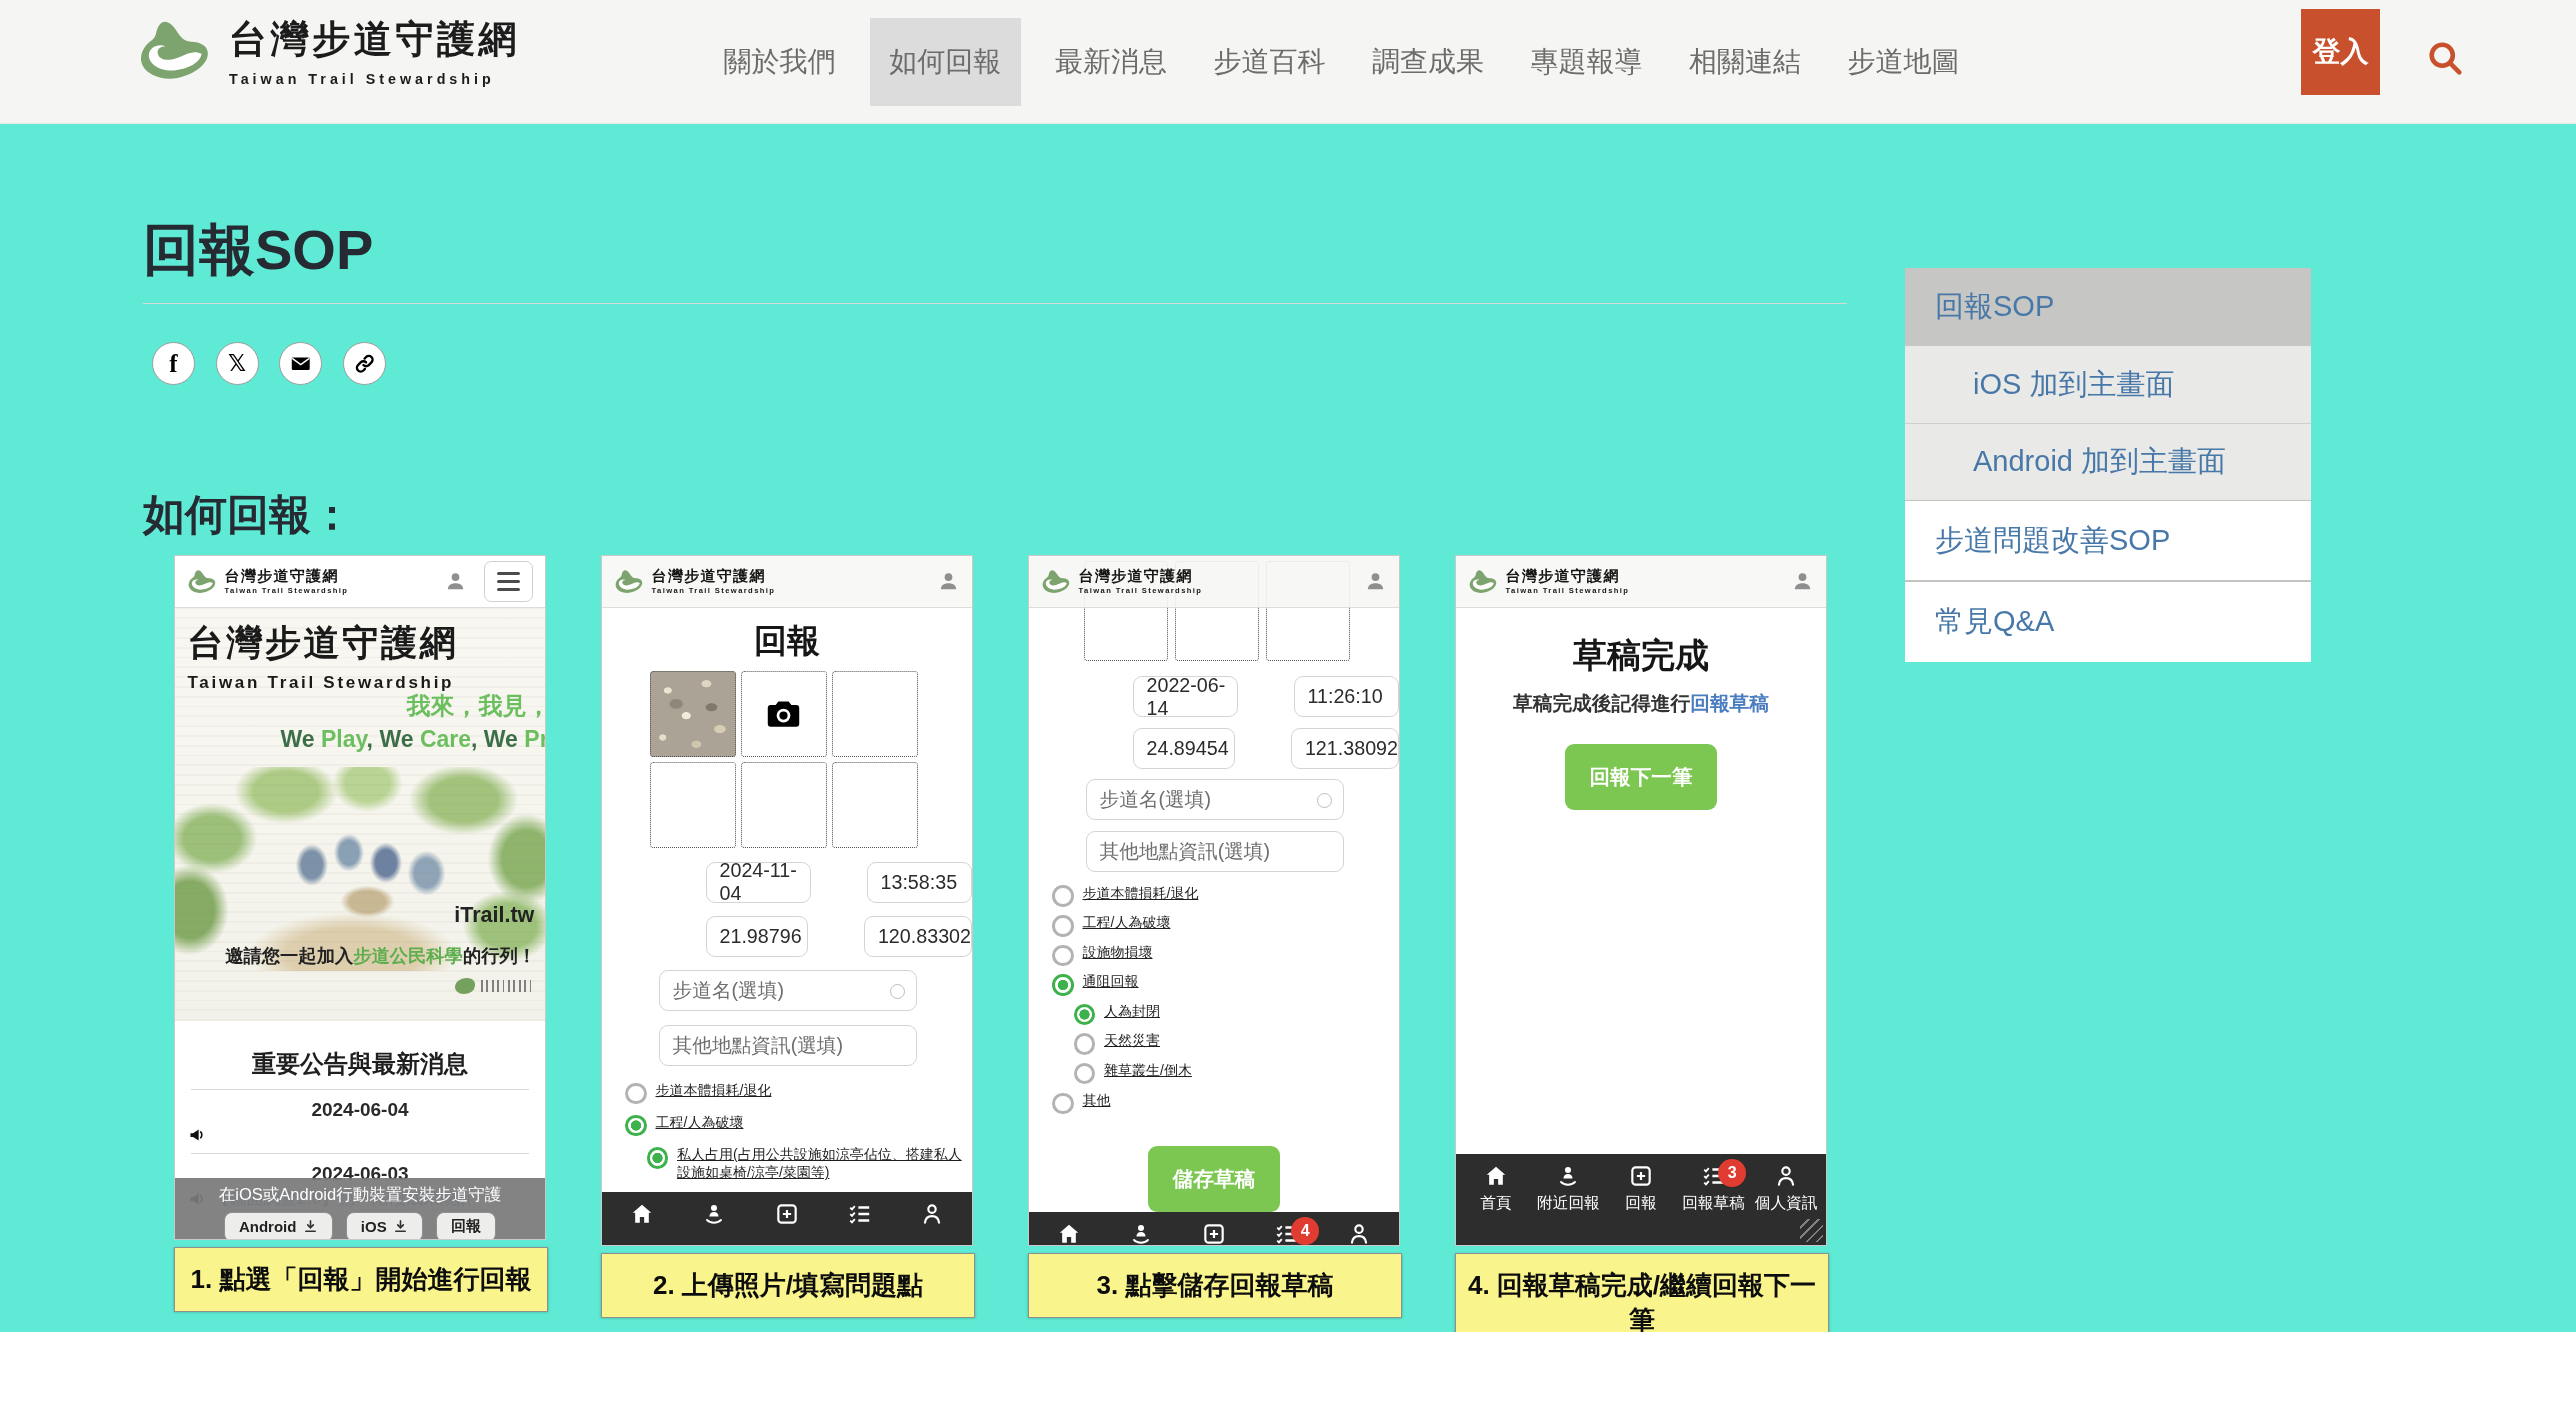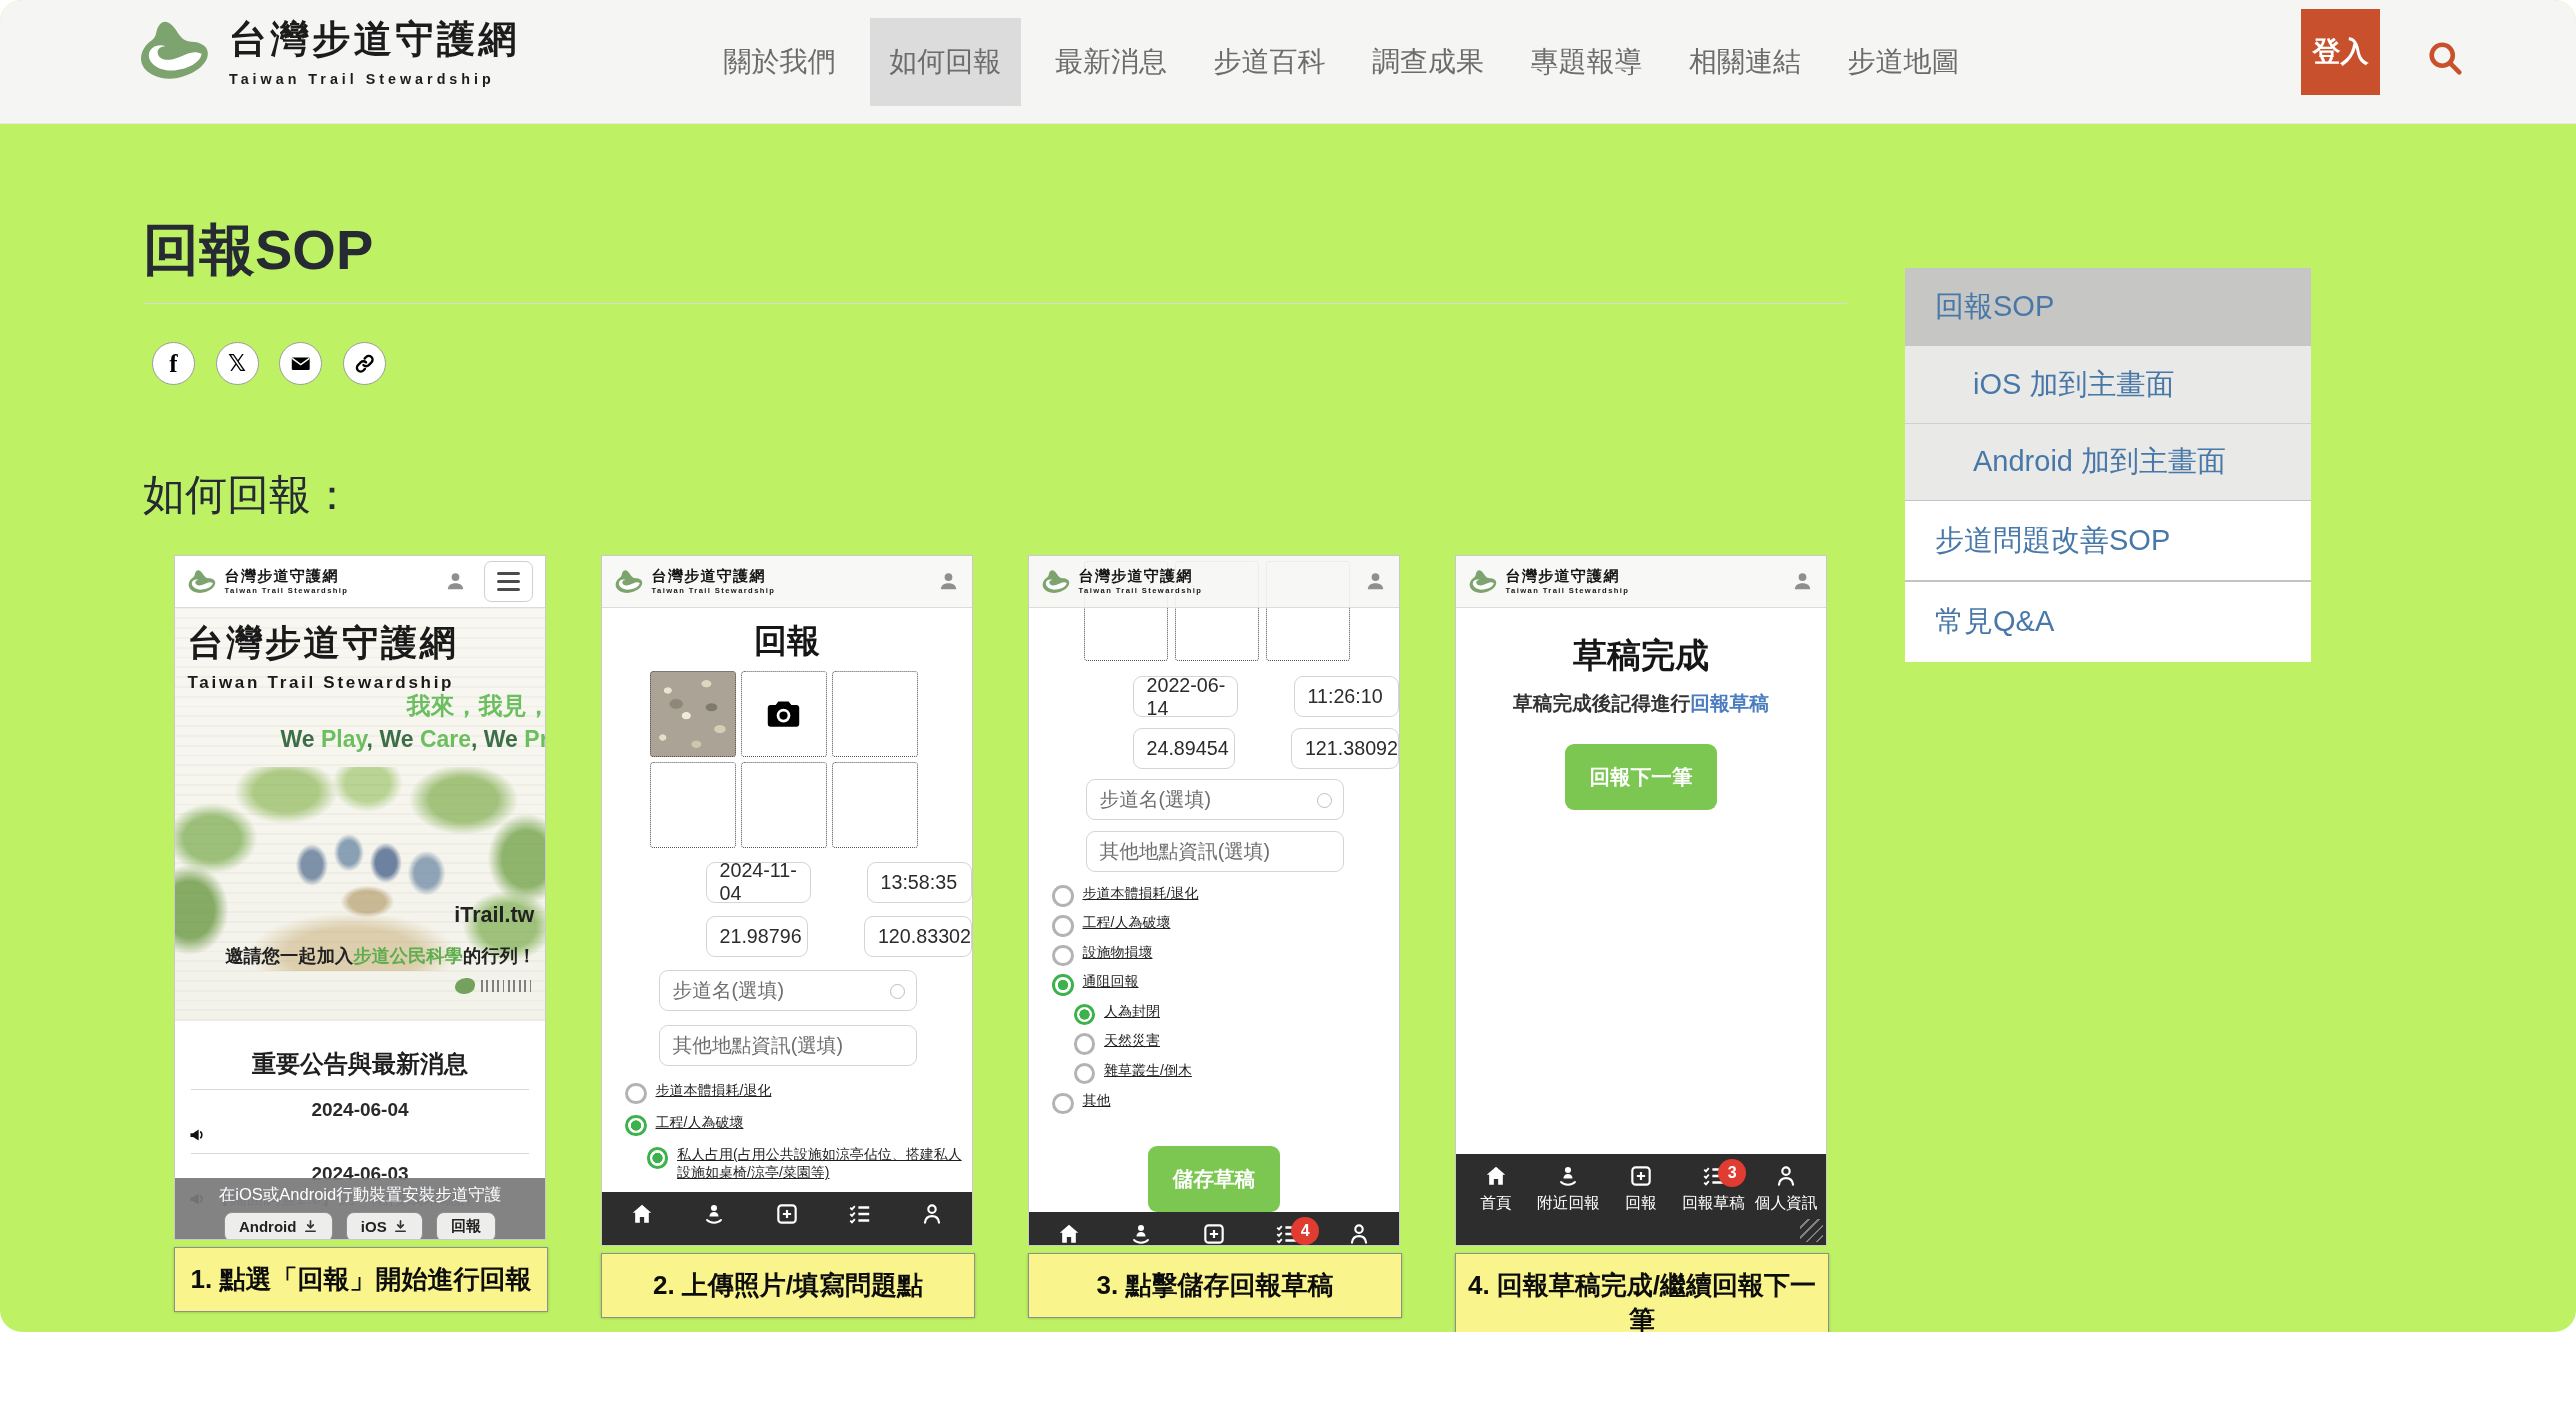--- a/index.html
+++ b/index.html
@@ -1,17 +1,17 @@
 <!DOCTYPE html>
 <html style="font-size:14.3px"><head>
 <meta charset="utf-8">
 <style>
   html,body{margin:0;padding:0;background:#fff;}
-  .page{position:relative;width:2576px;height:1332px;background:#bef264;overflow:hidden;
-        font-family:"Liberation Sans","DejaVu Sans",sans-serif;color:#222;border-radius:22px;}
+  .page{position:relative;width:2576px;height:1332px;background:#5eead4;overflow:hidden;
+        font-family:"Liberation Sans","DejaVu Sans",sans-serif;color:#222;}
 
   
   .site-header{position:absolute;left:0;top:0;width:2576px;height:123px;background:#f5f5f3;border-bottom:0.9px solid #e7e7e5;}
   .brand{position:absolute;left:136px;top:14.3px;display:flex;align-items:center;gap:16px;}
   .brand svg{width:77px;height:68px;}
   .brand-text{display:flex;flex-direction:column;}
   .brand-zh{font-family:"DejaVu Serif","Liberation Serif",serif;font-weight:bold;font-size:38px;color:#1c1c1c;letter-spacing:3.6px;}
   .brand-en{font-weight:bold;font-size:14.3px;color:#1c1c1c;letter-spacing:4px;margin-top:5.4px;}
   .main-nav{position:absolute;left:711px;top:0;height:123px;display:flex;align-items:center;gap:21.5px;}
   .nav-item{font-size:28px;color:#6c6c6c;padding:25px 12.5px;cursor:pointer;white-space:nowrap;}
@@ -20,21 +20,21 @@
              display:flex;align-items:center;justify-content:center;font-size:28px;font-weight:bold;cursor:pointer;}
   .search-btn{position:absolute;left:2426px;top:39px;width:39px;height:39px;cursor:pointer;}
 
   
   .page-title{position:absolute;left:143px;top:175px;font-size:56px;font-weight:bold;color:#262b33;}
   .title-divider{position:absolute;left:143px;top:303px;width:1704px;height:0.9px;background:#d9d9d9;}
   .share-row{position:absolute;left:152px;top:342px;display:flex;gap:20.6px;}
   .share-circle{width:41px;height:41px;border:1.8px solid #9c9c9c;border-radius:50%;display:flex;align-items:center;justify-content:center;background:#fff;cursor:pointer;}
   .share-circle .fb{font-weight:bold;font-size:25px;color:#000;font-family:"Liberation Serif","DejaVu Serif",serif;}
   .share-circle .xx{font-weight:bold;font-size:22.4px;color:#000;}
-  .section-heading{position:absolute;left:143px;top:432px;font-size:42px;font-weight:normal;color:#262b33;}
+  .section-heading{position:absolute;left:143px;top:452px;font-size:42px;font-weight:bold;color:#262b33;}
 
   
   .sidebar{position:absolute;left:1905px;top:268px;width:406px;font-size:29px;}
   .side-item{display:flex;align-items:center;height:78px;padding-left:30px;color:#4878a8;cursor:pointer;box-sizing:border-box;}
   .side-item.active{background:#c6c6c4;}
   .side-item.sub{background:#e9e9e7;padding-left:68px;height:77px;}
   .side-item.sub + .side-item.sub{border-top:0.9px solid #cfcfcd;}
   .side-item.plain{background:#fff;border-top:1.8px solid #c3c3c1;height:81px;}
   .side-item.last{border-bottom:1.8px solid #c3c3c1;}
 

